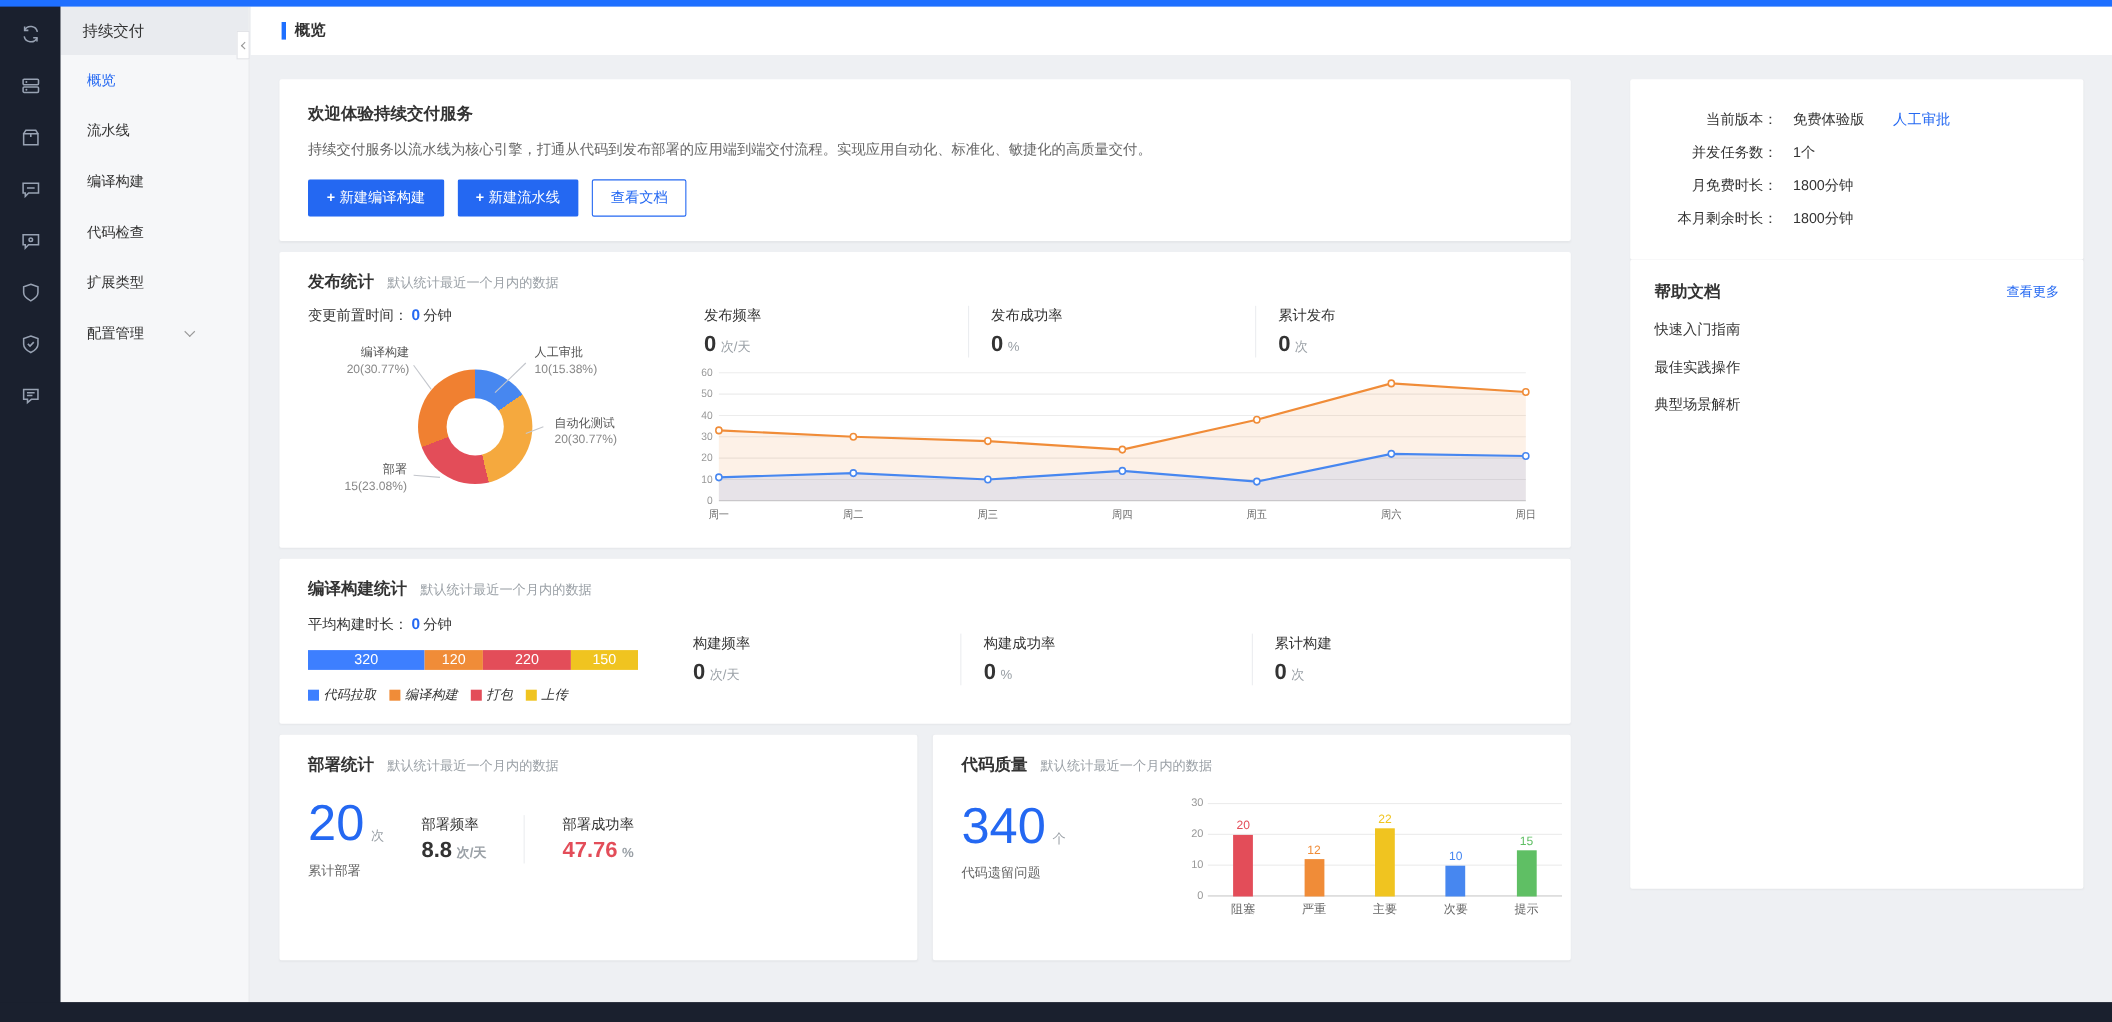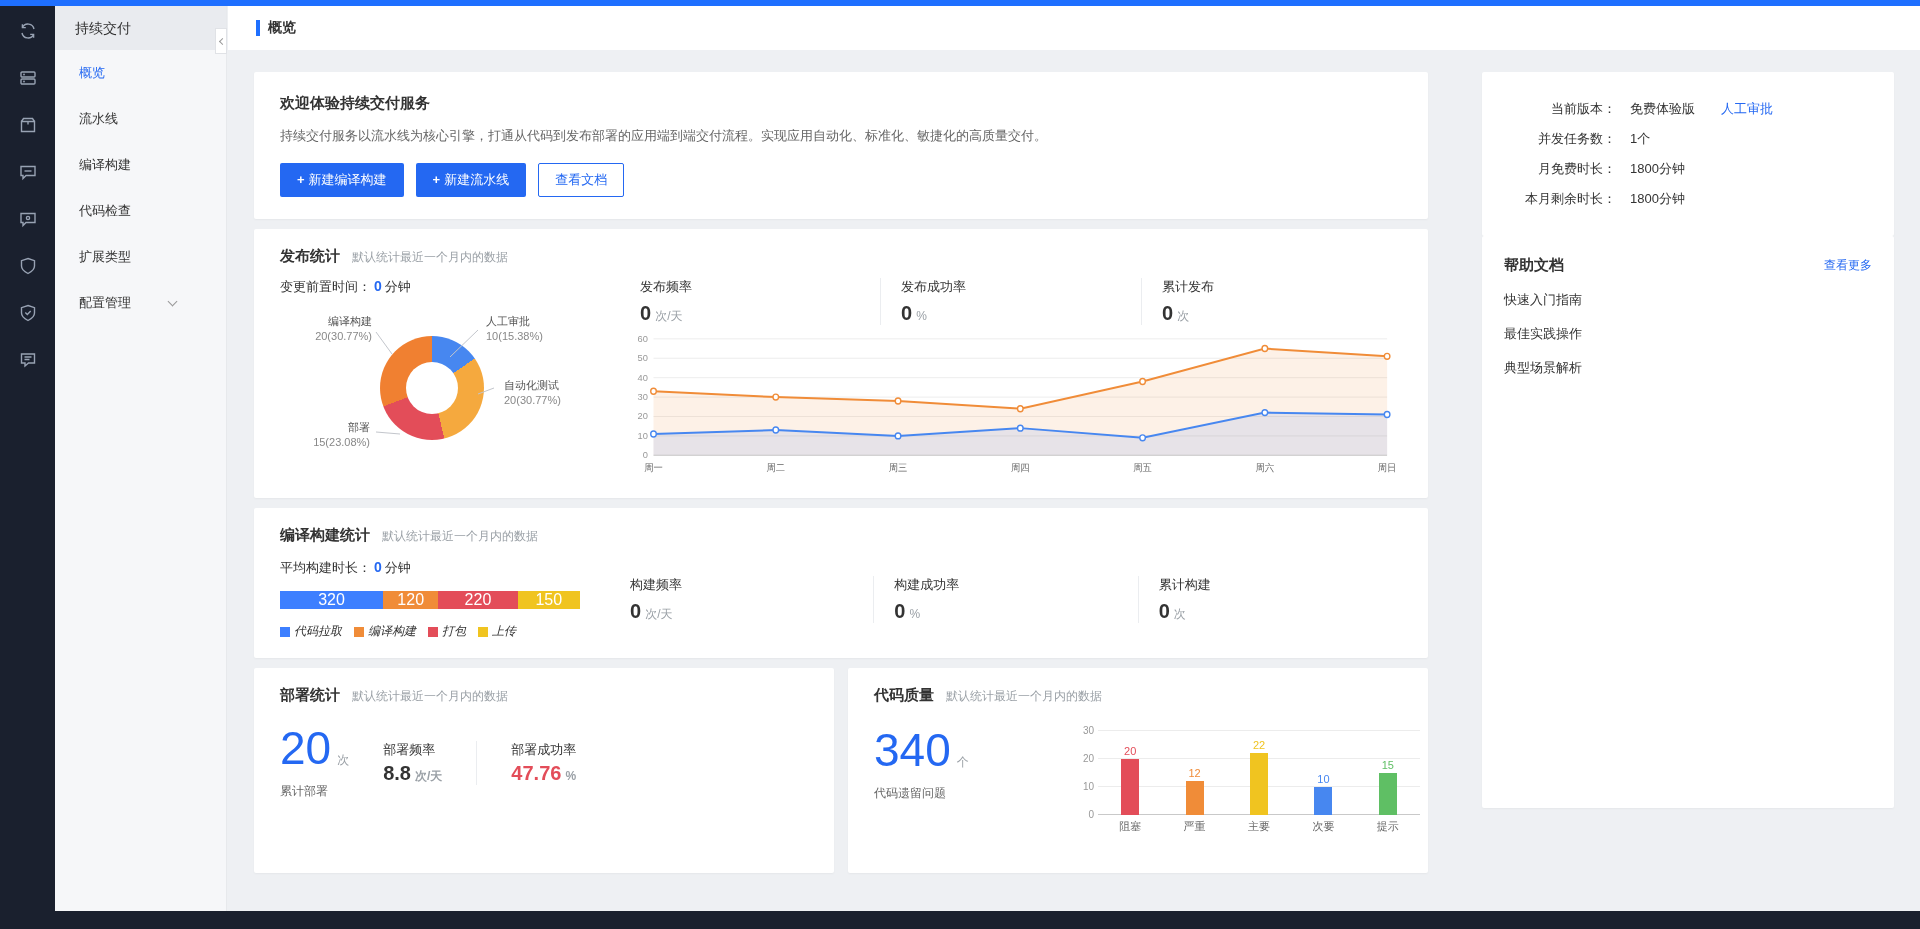--- a/index.html
+++ b/index.html
@@ -90,21 +90,21 @@
   .lg-strip { position:absolute; left:0; right:0; top:3px; height:2px; background:currentColor; }
   .lg-dot { position:absolute; left:8px; top:1px; width:7px; height:7px; border:1.5px solid currentColor;
     border-radius:50%; background:#fff; }
   #trend-svg { width:100%; height:148px; margin-top:4px; display:block; }
 
   
   .buildcard { padding:18px 26px; }
   .bld-body { display:flex; margin-top:14px; }
   .bld-left { width:330px; flex:none; }
   .stack-bar { display:flex; width:300px; height:18px; margin-top:14px; overflow:hidden; }
-  .stack-seg { color:#fff; font-size:16px; text-align:center; line-height:18px; min-width:20px; }
+  .stack-seg { color:#fff; font-size:13px; text-align:center; line-height:18px; min-width:20px; }
   .stack-legend { display:flex; gap:12px; margin-top:14px; font-size:12px; color:#333; flex-wrap:wrap;font-style:italic; }
   .lg2 { display:inline-flex; align-items:center; gap:4px; cursor:pointer; }
   .sw { width:10px; height:10px; display:inline-block; }
   .bld-right { flex:1; min-width:0; display:flex; align-items:center; }
   .bld-right .metric-row { width:100%; }
 
   
   .bottom-row { display:flex; gap:14px; }
   .half-card { flex:1; min-width:0; padding:18px 26px; height:205px; }
   .dep-body { display:flex; align-items:center; gap:34px; margin-top:20px; }

